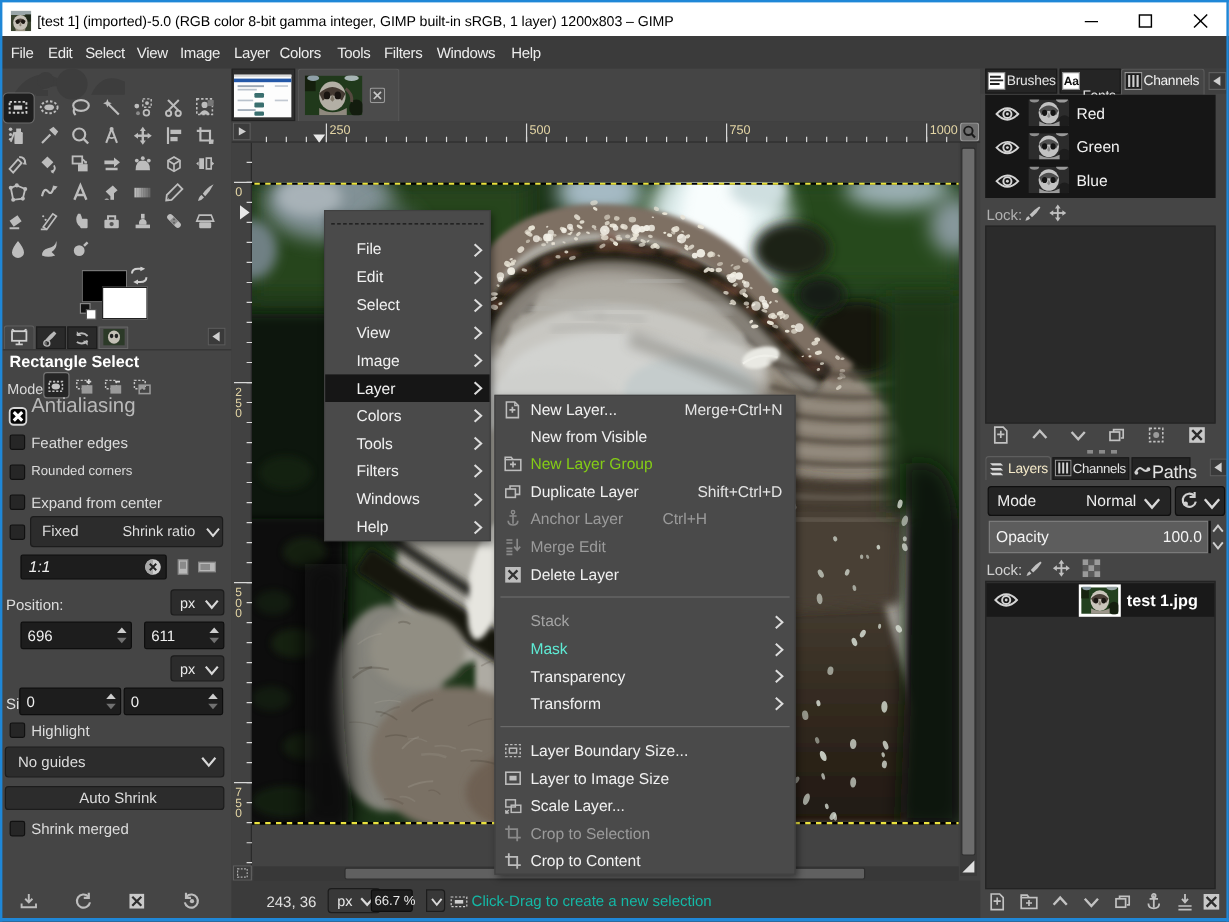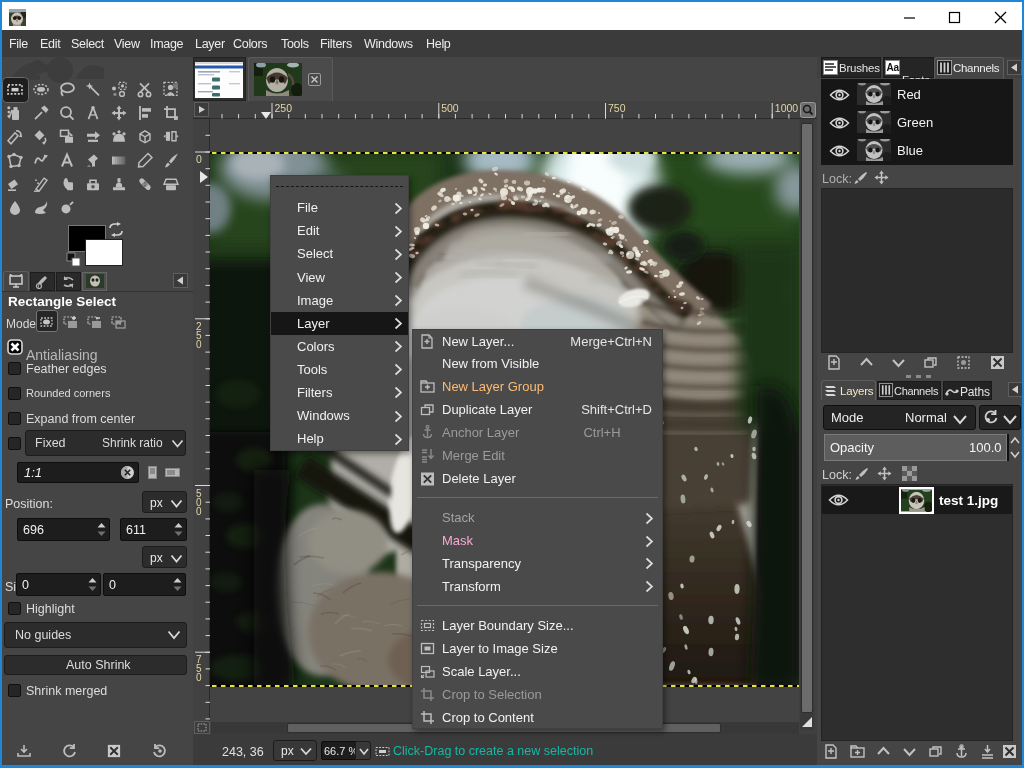--- a/index.html
+++ b/index.html
@@ -33,20 +33,21 @@
       <rect width="17" height="17" fill="#39432f"></rect>
       <rect x="0" y="0" width="17" height="3.5" fill="#9aa6a8"></rect>
       <rect x="12" y="3" width="5" height="6" fill="#20281a"></rect>
       <ellipse cx="8" cy="10" rx="6" ry="6.5" fill="#c6c2b8"></ellipse>
       <path d="M 3.5 8.5 Q 8 4.5 12.5 8.5 L 11 11 Q 8 8 5 11 Z" fill="#4a4038"></path>
       <circle cx="5.8" cy="9.2" r="1.7" fill="#1c1813"></circle>
       <circle cx="10.2" cy="9.2" r="1.7" fill="#1c1813"></circle>
       <path d="M 8 9.5 l 1 2.6 -1 1 -1 -1 z" fill="#8a8274"></path>
       <path d="M 4 14.5 q 4 2.5 8 0 l 0 2.5 -8 0 z" fill="#97917f"></path>
     </svg>
+  <div id="titletext">[test 1] (imported)-5.0 (RGB color 8-bit gamma integer, GIMP built-in sRGB, 1 layer) 1200x803 – GIMP</div>
   <svg class="abs" style="left:899px;top:3px" width="120" height="24">
     <line x1="5" y1="13" x2="16" y2="13" stroke="#000" stroke-width="1.2"></line>
     <rect x="50.5" y="7.5" width="10" height="10" fill="none" stroke="#000" stroke-width="1.2"></rect>
     <line x1="96" y1="7" x2="107" y2="18" stroke="#000" stroke-width="1.2"></line>
     <line x1="107" y1="7" x2="96" y2="18" stroke="#000" stroke-width="1.2"></line>
   </svg>
 </div>
 
 <div id="menubar">
   <span class="menuitem" style="left:9px">File</span>
@@ -327,21 +328,21 @@
     </svg>
     <svg class="abs" style="left:108px;top:256px" width="17" height="17" viewBox="0 0 17 17">
       <rect x="2" y="4" width="9" height="7" fill="none" stroke="#c4c4c4" stroke-width="1.2" stroke-dasharray="1.8,1.4"></rect>
       <rect x="6" y="8" width="9" height="7" fill="none" stroke="#9a9a9a" stroke-width="1.3"></rect>
       <rect x="6" y="8" width="5" height="3" fill="#9a9a9a"></rect>
     </svg>
     <svg class="abs" style="left:5px;top:282px" width="16" height="16" viewBox="0 0 16 16">
       <rect x="1" y="1" width="14" height="14" rx="3.5" fill="#050505" stroke="#d8d8d8" stroke-width="1.6"></rect>
       <path d="M4.5 4.5 L11.5 11.5 M11.5 4.5 L4.5 11.5" stroke="#fff" stroke-width="2.6"></path>
     </svg>
-    <div class="abs lbl" style="left:24px;top:290px;font-size:14px;color:#b9b9b9">Antialiasing</div>
+    <div class="abs lbl" style="left:24px;top:271px;font-size:17px;color:#b9b9b9">Antialiasing</div>
     <div class="chk" style="left:6px;top:305px"></div>
     <div class="abs lbl" style="left:24px;top:305px;font-size:12.5px">Feather edges</div>
     <div class="chk" style="left:6px;top:330px"></div>
     <div class="abs lbl" style="left:24px;top:330px;font-size:11px">Rounded corners</div>
     <div class="chk" style="left:6px;top:355px"></div>
     <div class="abs lbl" style="left:24px;top:355px;font-size:12.5px">Expand from center</div>
     <div class="chk" style="left:6px;top:380px"></div>
     <div class="btn" style="left:23px;top:373px;width:161px;height:26px;background:#2c2c2c"></div>
     <div class="abs lbl" style="left:33px;top:379px;font-size:12.5px">Fixed</div>
     <div class="abs lbl" style="left:100px;top:379px;font-size:12px">Shrink ratio</div>
@@ -1009,21 +1010,21 @@
     <div class="abs" style="left:18px;top:665px;width:588px;height:12px;background:#383838"></div>
     <div class="abs" style="left:94px;top:666px;width:434px;height:10px;background:#606060;border:1px solid #2e2e2e;border-radius:2px"></div>
     <div class="abs" style="left:0;top:677px;width:624px;height:32px;background:#3b3b3b"></div>
     <div class="abs lbl" style="left:29px;top:688px;font-size:12.5px;color:#e0e0e0">243, 36</div>
     <div class="btn" style="left:80px;top:683px;width:44px;height:21px">
       <span style="position:absolute;left:7px;top:3px;font-size:12px">px</span>
       <svg class="abs" style="left:26px;top:6px" width="12" height="9">
         <path d="M1 1.5 L6 7 L11 1.5" stroke="#d8d8d8" stroke-width="1.8" fill="none"></path>
       </svg>
     </div>
-    <div class="entry" style="left:128px;top:684px;width:47px;height:19px;font-size:11px">
+    <div class="entry" style="left:116px;top:684px;width:35px;height:19px;font-size:11px">
       <span style="position:absolute;left:2px;top:3px;white-space:nowrap">66.7 %</span>
     </div>
     <div class="btn" style="left:162px;top:684px;width:16px;height:19px;border-radius:0 3px 3px 0">
       <svg class="abs" style="left:3px;top:6px" width="10" height="8">
         <path d="M1 1 L5 6 L9 1" stroke="#d8d8d8" stroke-width="1.6" fill="none"></path>
       </svg>
     </div>
     <svg class="abs" style="left:182px;top:689px" width="15" height="11" viewBox="0 0 15 11">
       <rect x="1" y="1.5" width="13" height="8" fill="none" stroke="#cfcfcf" stroke-width="1" stroke-dasharray="1.8,1.4"></rect>
       <rect x="4" y="4" width="7" height="3" fill="#cfcfcf"></rect>
@@ -1155,21 +1156,21 @@
       <rect x="0.5" y="0.5" width="14" height="14" fill="#1d1d1d" stroke="#999"></rect>
       <path d="M4 2.5 v10 M7.5 2.5 v10 M11 2.5 v10" stroke="#cfcfcf" stroke-width="1.8"></path>
     </svg>
     <div class="abs lbl" style="left:77px;top:328px;font-size:11px;letter-spacing:-0.3px;color:#e4e4e4">Channels</div>
     <div class="abs" style="left:126px;top:324px;width:49px;height:19px;background:#232323;border:1px solid #1a1a1a"></div>
     <svg class="abs" style="left:128px;top:327px" width="14" height="13" viewBox="0 0 14 13">
       <path d="M1 10 Q 4 4 7 7 T 13 7" fill="none" stroke="#d0d0d0" stroke-width="1.6"></path>
       <circle cx="2" cy="10" r="1.6" fill="#d0d0d0"></circle>
       <circle cx="12" cy="7" r="1.6" fill="#d0d0d0"></circle>
     </svg>
-    <div class="abs lbl" style="left:143px;top:328px;font-size:12px;letter-spacing:-0.2px;color:#e4e4e4">Paths</div>
+    <div class="abs lbl" style="left:143px;top:328px;font-size:15px;letter-spacing:-0.2px;color:#e4e4e4">Paths</div>
     <svg class="abs" style="left:191px;top:325px" width="15" height="15" viewBox="0 0 15 15">
       <rect x="0.5" y="0.5" width="14" height="14" fill="#3a3a3a" stroke="#5e5e5e"></rect>
       <path d="M10 3.5 l-6 4 6 4z" fill="#cfcfcf"></path>
     </svg>
     <div class="abs" style="left:6px;top:348px;width:153px;height:25px;background:#242424;border:1px solid #0f0f0f;border-radius:3px"></div>
     <div class="abs lbl" style="left:14px;top:353px;font-size:13px;color:#ededed">Mode</div>
     <div class="abs lbl" style="left:88px;top:353px;font-size:13px;color:#ededed">Normal</div>
     <svg class="abs" style="left:135px;top:357px" width="16" height="11">
       <path d="M2 2 L8 9 L14 2" stroke="#d8d8d8" stroke-width="2" fill="none"></path>
     </svg>
@@ -1321,50 +1322,50 @@
     <path d="M8 6 v5 M5.5 8.5 h5" stroke="#bdbdbd" stroke-width="1.4"></path>
   </svg>
 <div class="abs lbl" style="left:442px;top:333.5px;font-size:13px;color:#f1f1f1">New Layer...</div>
 <div class="abs lbl" style="left:552px;top:333.5px;width:100px;text-align:right;font-size:13px;color:#e4e4e4">Merge+Ctrl+N</div>
 <div class="abs lbl" style="left:442px;top:356.4px;font-size:13px;color:#f1f1f1">New from Visible</div>
 <svg class="abs" style="left:419px;top:378.3px" width="17" height="17" viewBox="0 0 17 17">
     <rect x="2" y="5" width="13" height="9" fill="none" stroke="#bdbdbd" stroke-width="1.3"></rect>
     <path d="M2 5 v-2 h5 l1.5 2" fill="none" stroke="#bdbdbd" stroke-width="1.3"></path>
     <path d="M8.5 6.5 v5 M6 9 h5" stroke="#bdbdbd" stroke-width="1.4"></path>
   </svg>
-<div class="abs lbl" style="left:442px;top:379.3px;font-size:13px;color:#fdba74">New Layer Group</div>
+<div class="abs lbl" style="left:442px;top:379.3px;font-size:13px;color:#84cc16">New Layer Group</div>
 <svg class="abs" style="left:419px;top:401.2px" width="17" height="17" viewBox="0 0 17 17">
     <rect x="2.5" y="6.5" width="8" height="7" fill="none" stroke="#bdbdbd" stroke-width="1.3"></rect>
     <path d="M6 6.5 v-2.5 h8 v7 h-3" fill="none" stroke="#bdbdbd" stroke-width="1.3"></path>
   </svg>
 <div class="abs lbl" style="left:442px;top:402.2px;font-size:13px;color:#f1f1f1">Duplicate Layer</div>
 <div class="abs lbl" style="left:552px;top:402.2px;width:100px;text-align:right;font-size:13px;color:#e4e4e4">Shift+Ctrl+D</div>
 <svg class="abs" style="left:419px;top:424.1px" width="17" height="17" viewBox="0 0 17 17">
     <path d="M8.5 3.5 v9 M4.5 10 q0 3.5 4 3.5 4 0 4-3.5 M5.5 6 h6" stroke="#8a8a8a" stroke-width="1.4" fill="none"></path>
     <circle cx="8.5" cy="2.8" r="1.4" fill="none" stroke="#8a8a8a" stroke-width="1.2"></circle>
   </svg>
 <div class="abs lbl" style="left:442px;top:425.1px;font-size:13px;color:#9b9b9b">Anchor Layer</div>
-<div class="abs lbl" style="left:552px;top:425.1px;width:100px;text-align:center;font-size:13px;color:#9b9b9b">Ctrl+H</div>
+<div class="abs lbl" style="left:552px;top:425.1px;width:100px;text-align:left;font-size:13px;color:#9b9b9b">Ctrl+H</div>
 <svg class="abs" style="left:419px;top:447.0px" width="17" height="17" viewBox="0 0 17 17">
     <path d="M3 10 h5 M3 12.5 h5 M3 15 h5" stroke="#8a8a8a" stroke-width="1.3"></path>
     <path d="M12 2 v9 M9.5 8.5 l2.5 3 2.5-3" stroke="#8a8a8a" stroke-width="1.4" fill="none"></path>
     <path d="M3 3 h5 M3 5.5 h5" stroke="#8a8a8a" stroke-width="1.3"></path>
   </svg>
 <div class="abs lbl" style="left:442px;top:448.0px;font-size:13px;color:#9b9b9b">Merge Edit</div>
 <svg class="abs" style="left:419px;top:469.9px" width="17" height="17" viewBox="0 0 17 17">
     <rect x="2" y="2.5" width="13" height="13" fill="#bdbdbd"></rect>
     <path d="M4.8 5.3 L12.2 12.7 M12.2 5.3 L4.8 12.7" stroke="#333" stroke-width="1.9"></path>
   </svg>
 <div class="abs lbl" style="left:442px;top:470.9px;font-size:13px;color:#f1f1f1">Delete Layer</div>
 <div class="abs" style="left:417px;top:497.3px;width:241px;height:1px;background:#6a6a6a"></div>
 <div class="abs lbl" style="left:442px;top:510.1px;font-size:13px;color:#a3a3a3">Stack</div>
 <svg class="abs" style="left:645px;top:511.6px" width="9" height="13">
     <path d="M1.5 1.5 L7 6.5 L1.5 11.5" stroke="#dcdcdc" stroke-width="1.7" fill="none"></path>
   </svg>
-<div class="abs lbl" style="left:442px;top:533.0px;font-size:13px;color:#f9a8d4">Mask</div>
+<div class="abs lbl" style="left:442px;top:533.0px;font-size:13px;color:#5eead4">Mask</div>
 <svg class="abs" style="left:645px;top:534.5px" width="9" height="13">
     <path d="M1.5 1.5 L7 6.5 L1.5 11.5" stroke="#dcdcdc" stroke-width="1.7" fill="none"></path>
   </svg>
 <div class="abs lbl" style="left:442px;top:555.9px;font-size:13px;color:#f1f1f1">Transparency</div>
 <svg class="abs" style="left:645px;top:557.4px" width="9" height="13">
     <path d="M1.5 1.5 L7 6.5 L1.5 11.5" stroke="#dcdcdc" stroke-width="1.7" fill="none"></path>
   </svg>
 <div class="abs lbl" style="left:442px;top:578.8px;font-size:13px;color:#f1f1f1">Transform</div>
 <svg class="abs" style="left:645px;top:580.3px" width="9" height="13">
     <path d="M1.5 1.5 L7 6.5 L1.5 11.5" stroke="#dcdcdc" stroke-width="1.7" fill="none"></path>

